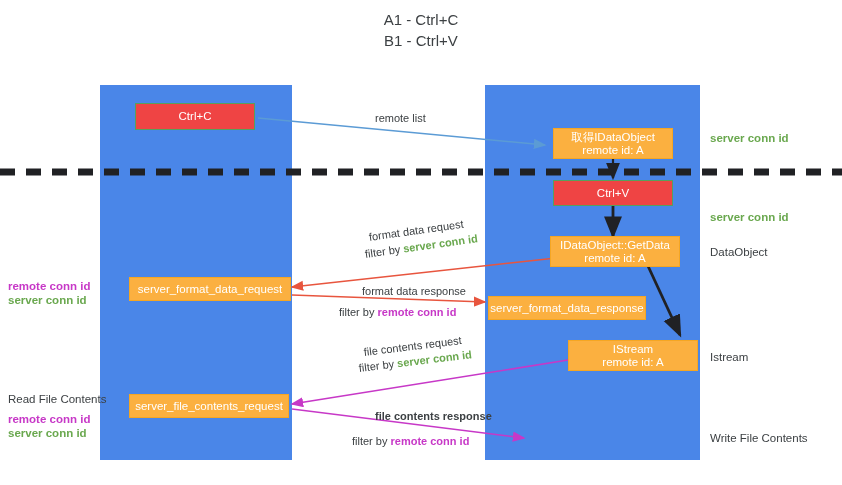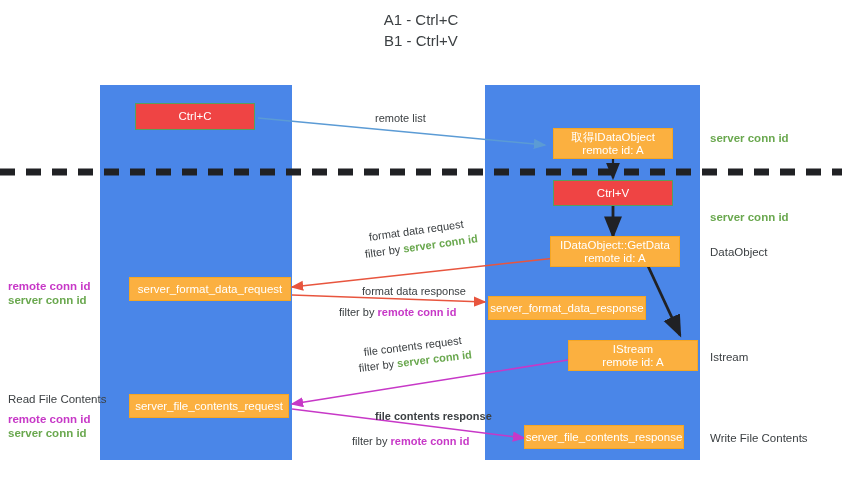--- a/index.html
+++ b/index.html
@@ -164,21 +164,20 @@
 
   <div class="node orange" style="left:129px; top:277px; width:162px; height:24px;">server_format_data_request</div>
 
   <div class="node orange" style="left:488px; top:289px; width:158px; height:24px;margin-top:7px;">server_format_data_response</div>
 
   <div class="node orange" style="left:568px; top:340px; width:130px; height:31px;">IStream
 remote id: A</div>
 
   <div class="node orange" style="left:129px; top:394px; width:160px; height:24px;text-align:center;">server_file_contents_request</div>
 
-  <div class="node orange" style="left:524px; top:425px; width:160px; height:24px;">server_file_contents_response</div>
 
   <div class="edge-label" style="left:375px; top:111px;">remote list</div>
 
   <div class="edge-label rot-a" style="left:368px; top:230px;">format data request</div>
   <div class="edge-label rot-a" style="left:364px; top:247px;"><span>filter by </span><span class="hl-green">server conn id</span></div>
 
   <div class="edge-label" style="left:362px; top:284px;">format data response</div>
   <div class="edge-label" style="left:339px; top:305px;"><span>filter by </span><span class="hl-magenta">remote conn id</span></div>
 
   <div class="edge-label rot-b" style="left:363px; top:345px;">file contents request</div>

